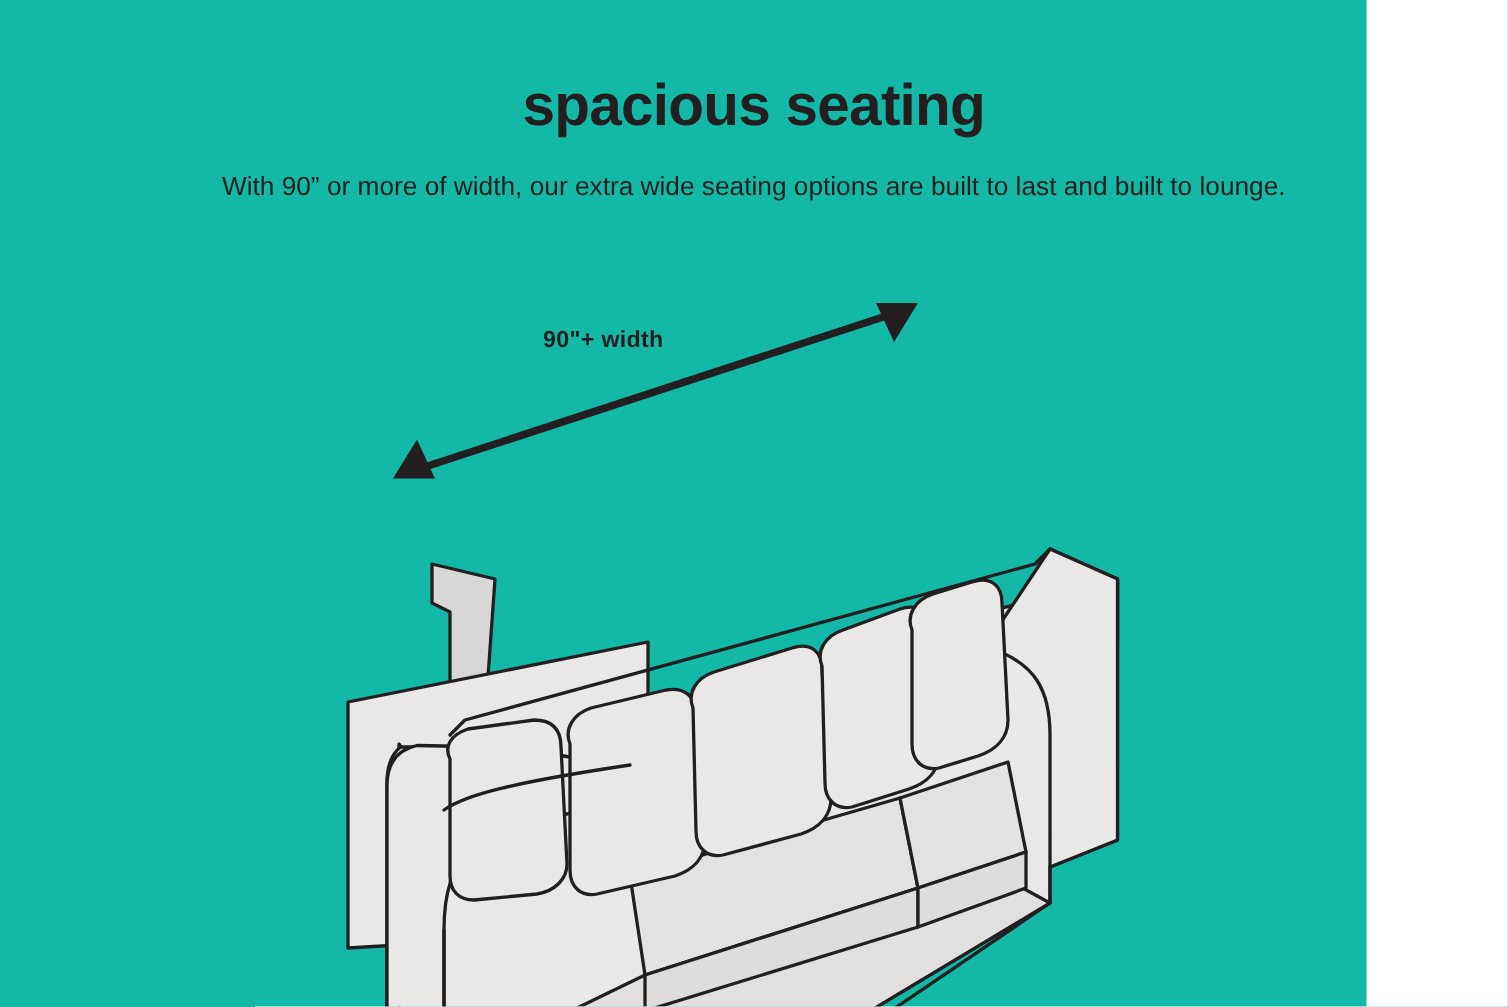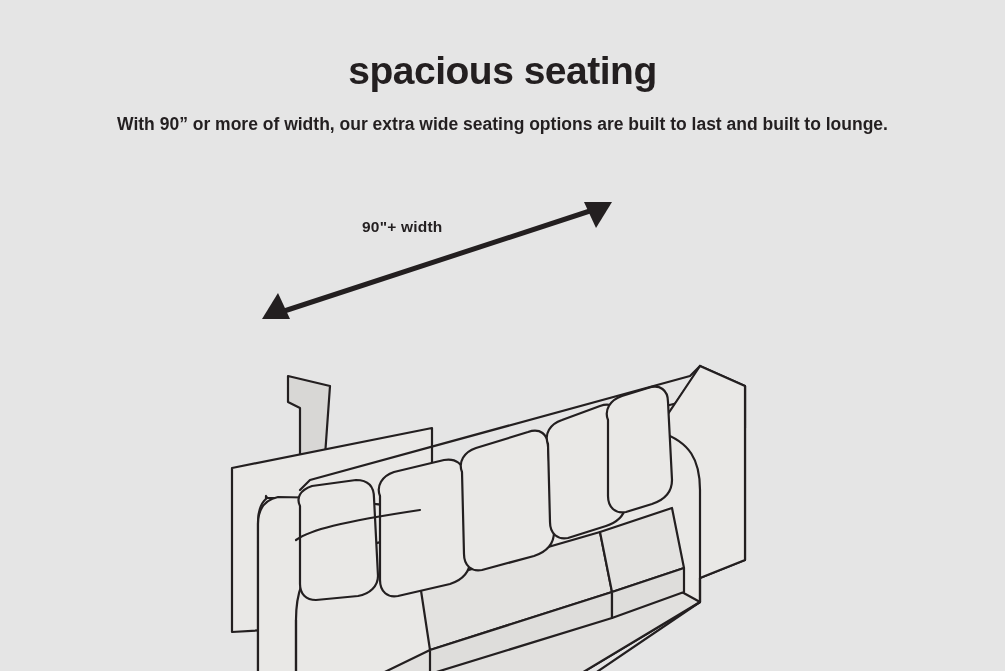--- a/index.html
+++ b/index.html
@@ -10,44 +10,44 @@
   body {
     width: 1005px;
     height: 671px;
     font-family: "Liberation Sans", sans-serif;
     color: #231f20;
     overflow: hidden;
     position: relative;
   }
   .page {
     position: relative;
-    width: 1005px;
+    width: 911px;
     height: 671px;
-    background: #e5e5e5;
+    background: #14b8a6;
   }
   .headline {
     position: absolute;
     top: 50px;
     left: 0;
     width: 1005px;
     text-align: center;
     font-size: 39px;
     font-weight: bold;
     letter-spacing: -0.5px;
     color: #231f20;
     line-height: 1.1;
   }
   .subcopy {
     position: absolute;
     top: 112px;
     left: 0;
     width: 1005px;
     text-align: center;
     font-size: 17.5px;
-    font-weight: bold;
+    font-weight: normal;
     color: #231f20;
     line-height: 1.45;
   }
   .subcopy .line {
     display: block;
   }
   .illustration {
     position: absolute;
     top: 180px;
     left: 0;

